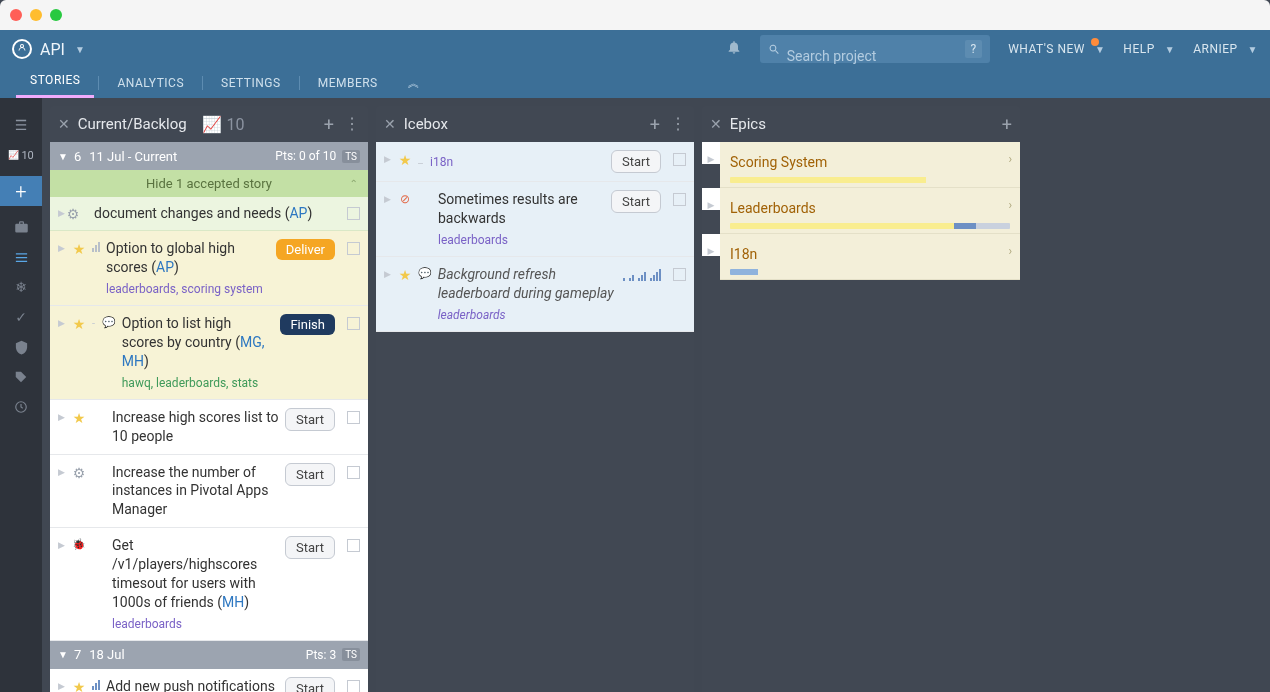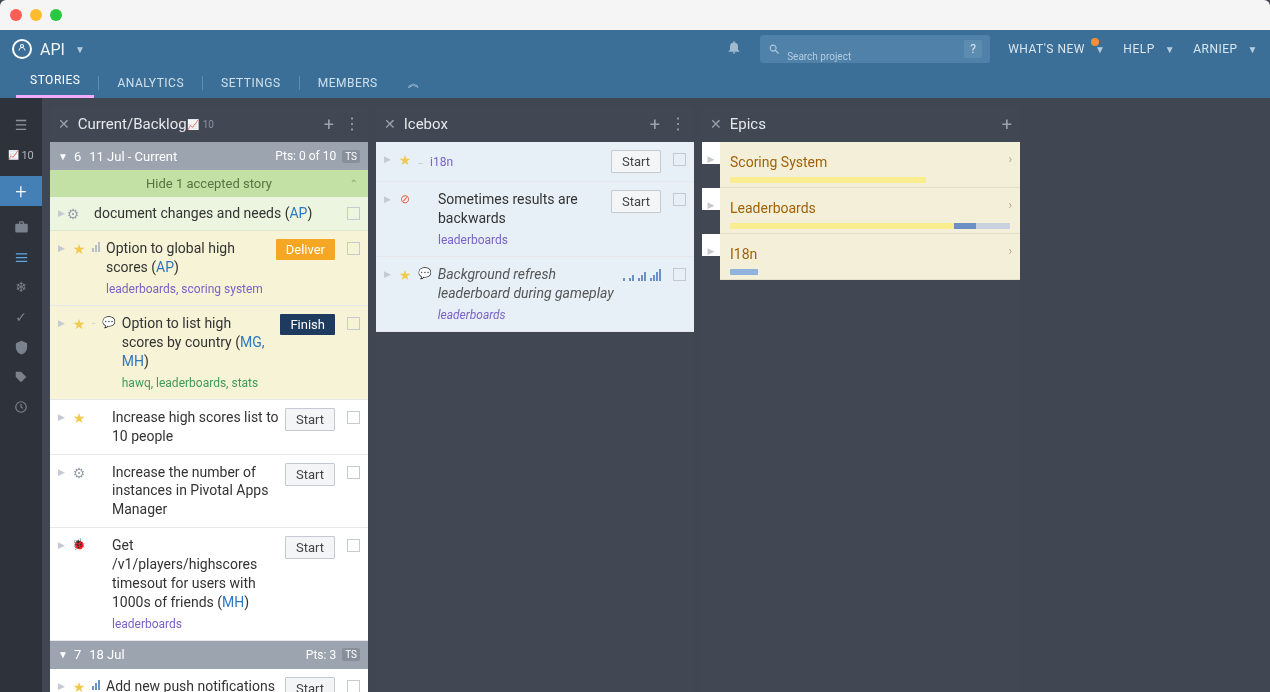--- a/index.html
+++ b/index.html
@@ -9,21 +9,21 @@
 .tl.red{background:#ff5f57;} .tl.yellow{background:#ffbd2e;} .tl.green{background:#28c940;}
 .topbar { height:38px; background:#3c6f97; display:flex; align-items:center; padding:0 12px; color:#fff; }
 .topbar .proj { display:flex; align-items:center; gap:8px; }
 .proj-icon { width:20px; height:20px; border-radius:50%; border:2px solid #fff; display:flex; align-items:center; justify-content:center; }
 .proj-icon svg{width:12px;height:12px;fill:#fff;}
 .proj-name { font-size:16px; color:#eef5fa; }
 .caret { font-size:10px; color:#b3cce0; margin-left:2px; }
 .topbar .right { margin-left:auto; display:flex; align-items:center; gap:18px; }
 .bell { color:#9fb9cd; }
 .search { display:flex; align-items:center; background:#4f81a9; border-radius:3px; height:28px; padding:0 8px; width:230px; color:#cfe0ec; }
-.search input { background:transparent; border:none; outline:none; color:#fff; flex:1; font-size:10px; margin-left:6px;margin-top:14px; }
+.search input { background:transparent; border:none; outline:none; color:#fff; flex:1; font-size:14px; margin-left:6px;margin-top:14px; }
 .search input::placeholder{color:#b3cce0;}
 .search .q { background:#5d8cb1; border-radius:2px; width:18px; height:18px; display:flex; align-items:center; justify-content:center; font-size:12px; color:#d5e4ef; }
 .toplink { font-size:12px; letter-spacing:.5px; color:#d9e6ef; display:flex; align-items:center; gap:8px; position:relative; cursor:pointer;}
 .toplink .dot { width:8px; height:8px; background:#ff8c3b; border-radius:50%; position:absolute; top:-4px; right:6px; }
 .tabs { height:30px; background:#3c6f97; display:flex; align-items:flex-end; padding-left:16px; color:#cfe0ec; font-size:12px; }
 .tabs .tab { padding:8px 14px; letter-spacing:.5px; cursor:pointer; color:#cfe0ec; }
 .tabs .tab.active { color:#fff; border-bottom:3px solid #f0abfc; }
 .tabs .sep { width:1px; height:14px; background:#5d8cb1; align-self:center; margin:0 4px;}
 .tabs .dbl { margin-left:16px; align-self:center; color:#b3cce0; font-size:12px;}
 .workspace { display:flex; height:594px; }
@@ -32,21 +32,21 @@
 .rail .rb.menu{color:#8b93a0;}
 .rail .rb.badge { font-size:11px; color:#adb4bf; gap:2px;}
 .rail .rb.add { background:#447fb5; color:#fff; font-size:20px; font-weight:300; height:30px; margin:6px 0;}
 .rail .rb.active { color:#5aa7e6;}
 .panels { flex:1; display:flex; gap:8px; padding:8px 0 0 8px; overflow:hidden;}
 .panel { background:#414853; border-radius:3px 3px 0 0; display:flex; flex-direction:column;}
 .panel.p1{width:318px;} .panel.p2{width:318px;} .panel.p3{width:318px;}
 .phead { height:36px; display:flex; align-items:center; padding:0 8px; color:#e5e8ec; }
 .phead .close{color:#9aa2ad; cursor:pointer; font-size:14px; margin-right:8px;}
 .phead .title{font-size:15px;}
-.phead .trend{font-size:10px; color:#8b93a0; margin-left:1px;}
+.phead .trend{font-size:16px; color:#8b93a0; margin-left:16px;}
 .phead .sp{margin-left:auto; display:flex; gap:10px; color:#9aa2ad;}
 .phead .sp span{cursor:pointer;}
 .pbody { background:#fff; overflow-y:auto; flex:1;}
 .iterhead { background:#9ca4b0; color:#fff; height:28px; display:flex; align-items:center; padding:0 8px; font-size:13px;}
 .iterhead .caret2{margin-right:6px; font-size:10px;}
 .iterhead .num{margin-right:8px;}
 .iterhead .dt{}
 .iterhead .pts{margin-left:auto; font-size:12px;}
 .iterhead .ts{margin-left:6px; font-size:10px; background:#878f9b; padding:1px 3px; border-radius:2px;}
 .accepted-banner{background:#c3e0a5; color:#5a7340; text-align:center; font-size:13px; padding:6px 12px; position:relative; cursor:pointer;}
@@ -62,21 +62,21 @@
 .bug{color:#e26b4a; font-size:12px;}
 .est{display:flex; gap:1px; align-items:flex-end; margin-top:3px;}
 .est .b{width:2px; background:#b8bfc9;}
 .pts-dash{color:#c5cad2; font-size:11px; margin-top:3px; letter-spacing:1px;}
 .comment-ico{color:#c5cad2; font-size:11px; margin-top:2px;}
 .stext{flex:1; font-size:14px; color:#333; line-height:1.35;}
 .stext .owner{color:#2d77c1;}
 .stext .labels{display:block; font-size:12px; color:#7a62c6; margin-top:4px;}
 .stext .labels.green{color:#3f9a5a;}
 .stext.italic{font-style:italic; color:#555;}
-.btn{border:1px solid #c5cad2; background:#f4f5f7; border-radius:1px; padding:3px 10px; font-size:13px; color:#444; cursor:pointer;}
+.btn{border:1px solid #c5cad2; background:#f4f5f7; border-radius:6px; padding:3px 10px; font-size:13px; color:#444; cursor:pointer;}
 .btn.deliver{background:#f5a623; color:#fff; border:none;}
 .btn.finish{background:#1f3a5f; color:#fff; border:none;}
 .cbox{width:13px; height:13px; border:1px solid #c5cad2; margin-left:6px; margin-top:3px; cursor:pointer;}
 .epic-row{background:#f3efd9; padding:10px 10px 4px 10px; border-bottom:1px solid #e4e0c8; position:relative; cursor:pointer;}
 .epic-row .ename{font-size:14px; color:#a16207;}
 .epic-row .arrow{position:absolute; right:8px; top:10px; color:#b0a97f; font-size:12px;}
 .epic-wrap{display:flex; align-items:flex-start;}
 .epic-exp{width:18px; display:flex; justify-content:center; padding-top:12px; color:#c5cad2; font-size:9px; background:#fff;}
 .epic-content{flex:1;}
 .progress{height:6px; display:flex; margin-top:6px; border-radius:1px; overflow:hidden;}

